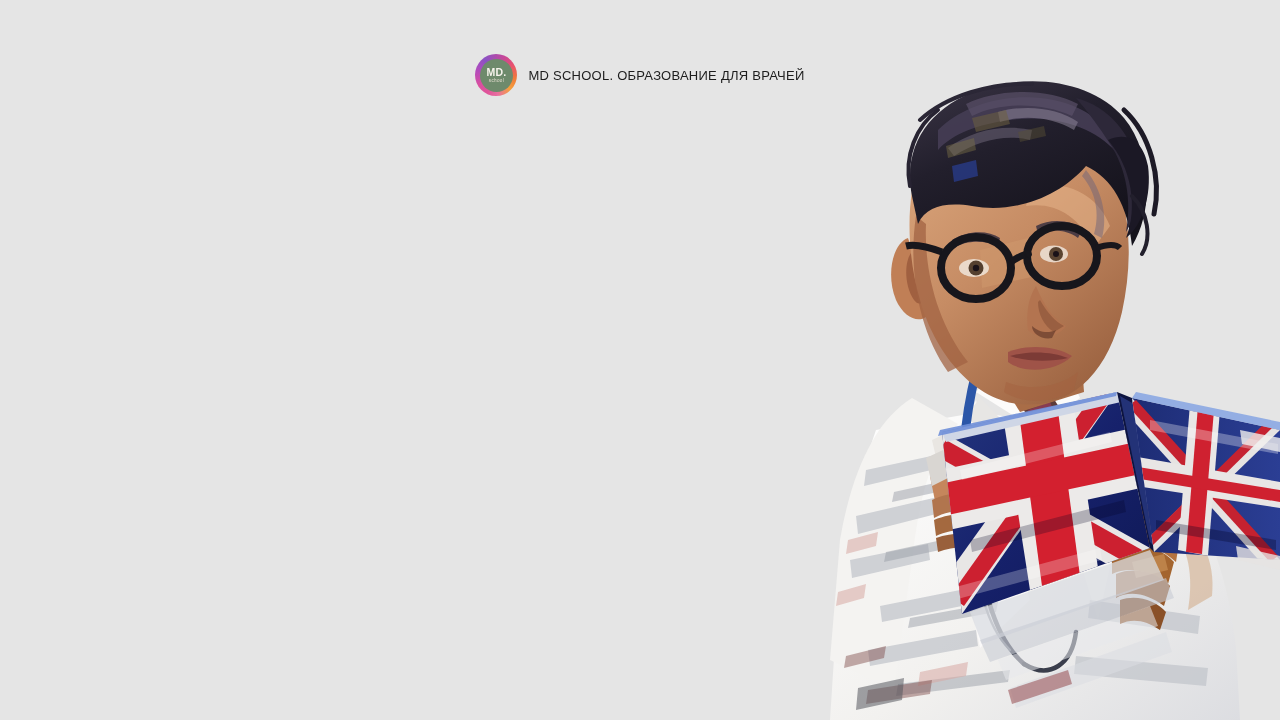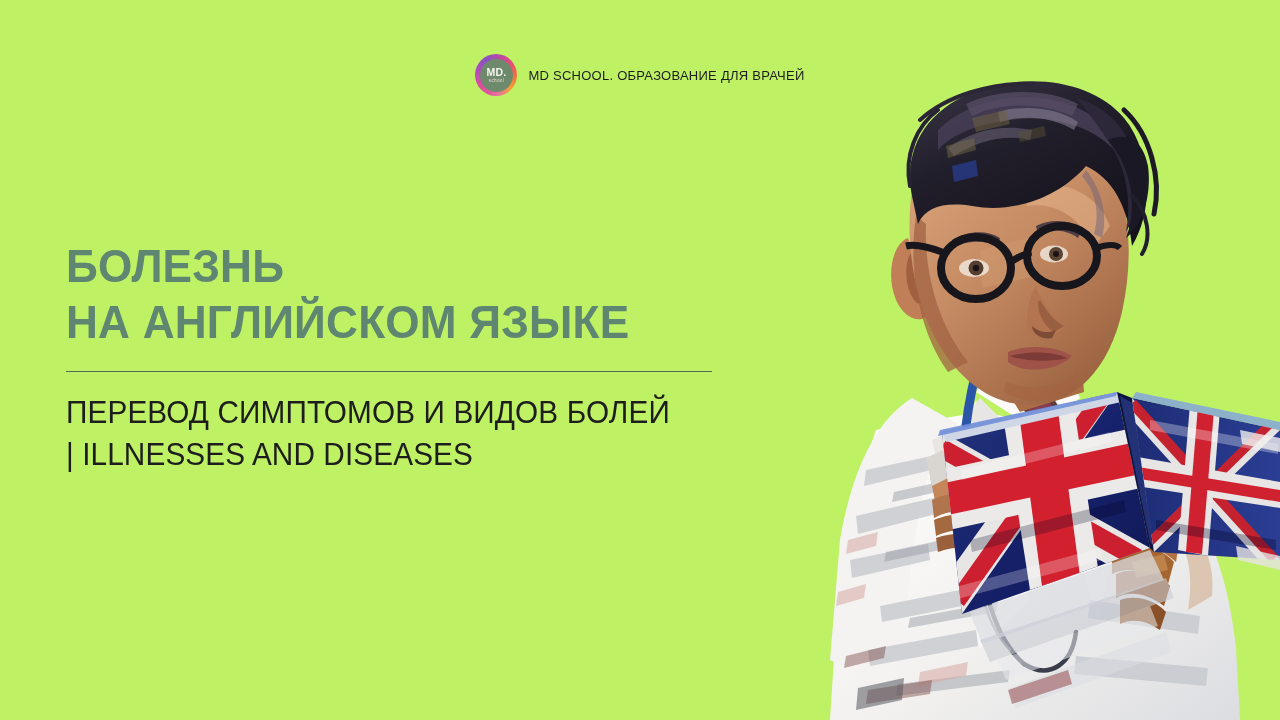--- a/index.html
+++ b/index.html
@@ -65,43 +65,32 @@
   
   #illustration {
     position:absolute; right:0; top:0; width:600px; height:720px;
     pointer-events:none;
   }
   #illustration svg { display:block; width:600px; height:720px; }
 </style>
 </head>
 <body>
 
-<div id="slide" style="background: #bef264; padding-left: 36px;">
+<div id="slide" style="background: #e5e5e5; padding-left: 36px;">
 
   <div id="header">
     <div id="logo-badge">
       <div id="logo-inner">
         <span id="logo-md">MD.</span>
         <span id="logo-school">school</span>
       </div>
     </div>
     <div id="header-title">MD SCHOOL. ОБРАЗОВАНИЕ ДЛЯ ВРАЧЕЙ</div>
   </div>
 
-  <div id="textblock">
-    <div class="headline">БОЛЕЗНЬ</div>
-    <div class="headline">НА АНГЛИЙСКОМ ЯЗЫКЕ</div>
-
-    <div id="divider"></div>
-
-    <div id="subtitle">
-      <div class="sub-line">ПЕРЕВОД СИМПТОМОВ И ВИДОВ БОЛЕЙ</div>
-      <div class="sub-line">| ILLNESSES AND DISEASES</div>
-    </div>
-  </div>
 
   <div id="illustration">
     <svg viewBox="0 0 600 720" xmlns="http://www.w3.org/2000/svg">
       <defs>
         <linearGradient id="coatG" x1="0" y1="0" x2="1" y2="1">
           <stop offset="0" stop-color="#ffffff"></stop>
           <stop offset="0.55" stop-color="#f2f1ef"></stop>
           <stop offset="1" stop-color="#dcdde1"></stop>
         </linearGradient>
         <linearGradient id="skinG" x1="0" y1="0" x2="0.7" y2="1">

